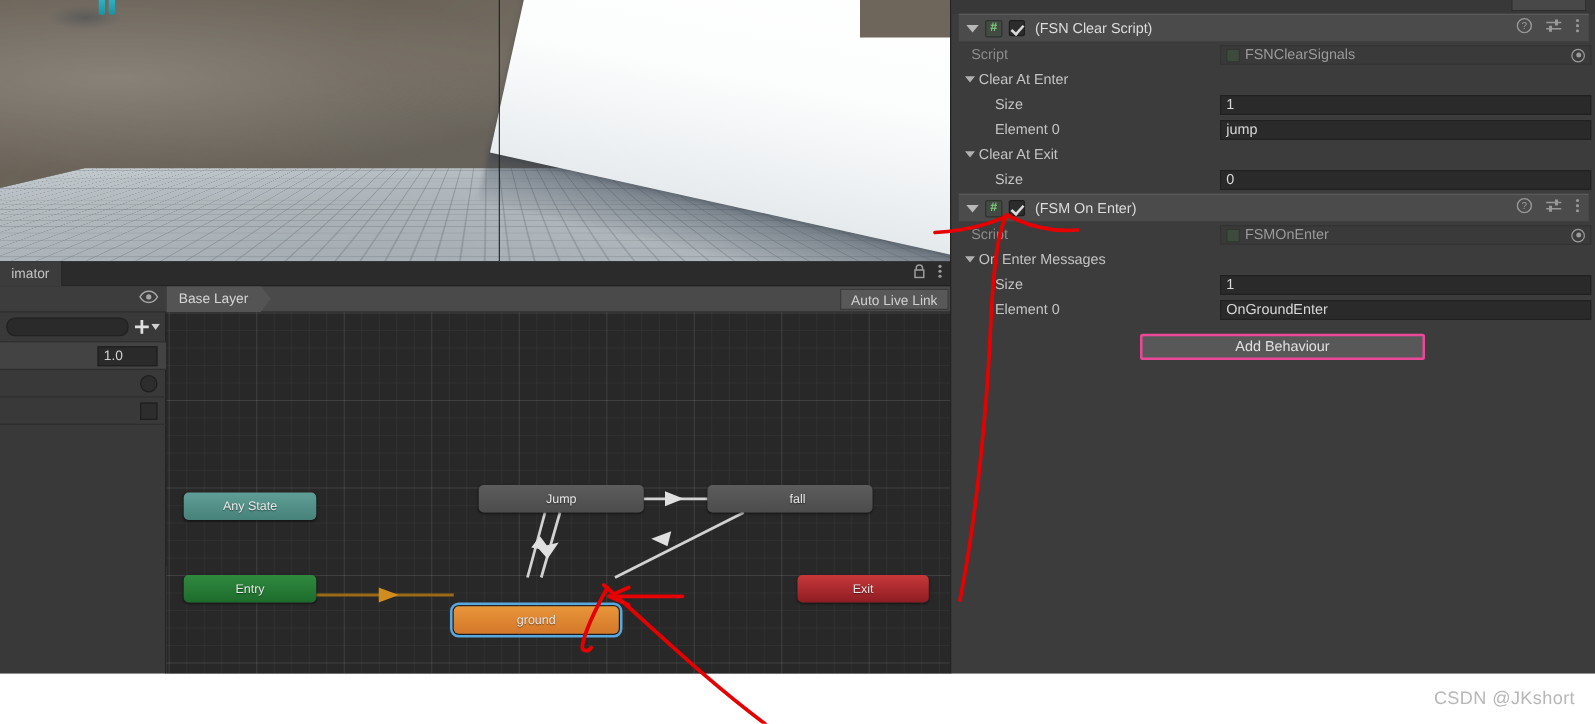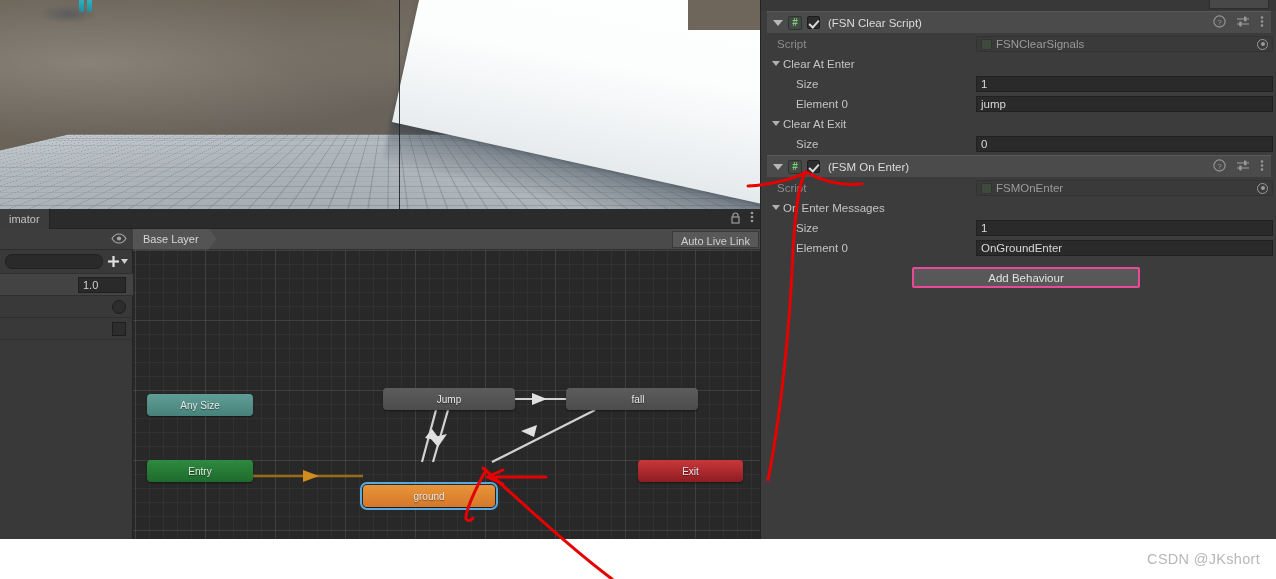--- a/index.html
+++ b/index.html
@@ -385,21 +385,21 @@
     <path d="M438 447 L447 434 L430 438 Z" fill="#e0e0e0"></path>
 
     <line x1="515" y1="399" x2="566" y2="399" stroke="#d2d2d2" stroke-width="2.2"></line>
     <path d="M532 393 L547 399 L532 405 Z" fill="#e0e0e0"></path>
 
     <line x1="595" y1="410" x2="492" y2="462" stroke="#d2d2d2" stroke-width="2.2"></line>
     <path d="M537 425 L521 431 L534 437 Z" fill="#e0e0e0"></path>
   </svg>
 
   <div class="node node-anystate" style="left:147px;top:394px;width:106px;">
-    <span>Any Size</span>
+    <span>Any State</span>
   </div>
   <div class="node node-normal" style="left:383px;top:388px;width:132px;">
     <span>Jump</span>
   </div>
   <div class="node node-normal" style="left:566px;top:388px;width:132px;padding-left:12px;">
     <span>fall</span>
   </div>
   <div class="node node-entry" style="left:147px;top:460px;width:106px;">
     <span>Entry</span>
   </div>

